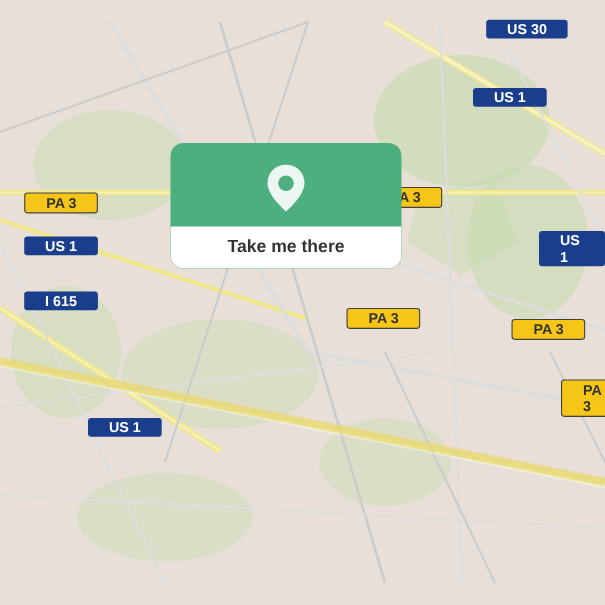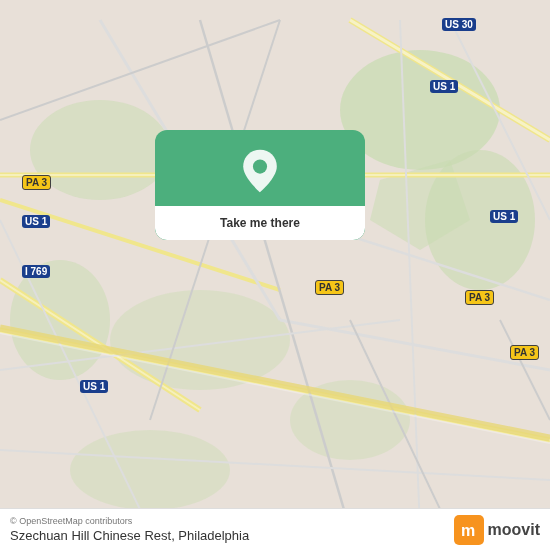--- a/index.html
+++ b/index.html
@@ -96,35 +96,35 @@
       width: 46px;
       height: 46px;
       position: relative;
     }
 
     #popup-button {
       width: 100%;
       background: white;
       border: none;
       padding: 10px 0;
-      font-size: 12px;
+      font-size: 16px;
       font-weight: 600;
       color: #333;
       cursor: pointer;
       text-align: center;
       border-radius: 0 0 12px 12px;
     }
 
     
     .road-badge {
       position: absolute;
       border-radius: 3px;
-      font-size: 10px;
+      font-size: 13px;
       font-weight: bold;
-      padding: 1px 3px;
+      padding: 1px 19px;
       z-index: 5;
     }
 
     .badge-blue {
       background: #1a3e8c;
       color: white;
     }
 
     .badge-yellow {
       background: #f5c518;
@@ -183,44 +183,30 @@
     <line x1="0" y1="313" x2="550" y2="423" stroke="white" stroke-width="2" opacity="0.3"></line>
   </svg>
 
   <div id="badge-us30" class="road-badge badge-blue" style="top:18px; left:442px;">US 30</div>
   <div id="badge-us1-top" class="road-badge badge-blue" style="top:80px; left:430px;">US 1</div>
   <div id="badge-us1-mid" class="road-badge badge-blue" style="top:210px; left:490px;">US 1</div>
   <div id="badge-pa3-top" class="road-badge badge-yellow" style="top:170px; left:335px;">PA 3</div>
   <div id="badge-pa3-mid" class="road-badge badge-yellow" style="top:280px; left:315px;">PA 3</div>
   <div id="badge-pa3-right" class="road-badge badge-yellow" style="top:290px; left:465px;">PA 3</div>
   <div id="badge-pa3-far" class="road-badge badge-yellow" style="top:345px; left:510px;">PA 3</div>
-  <div id="badge-i476" class="road-badge badge-blue" style="top:265px; left:22px;">I 769</div>
+  <div id="badge-i476" class="road-badge badge-blue" style="top:265px; left:22px;">I 615</div>
   <div id="badge-us1-left" class="road-badge badge-blue" style="top:215px; left:22px;">US 1</div>
   <div id="badge-us1-bottom" class="road-badge badge-blue" style="top:380px; left:80px;">US 1</div>
   <div id="badge-pa3-left" class="road-badge badge-yellow" style="top:175px; left:22px;">PA 3</div>
 
   <div id="popup-box">
     <div id="popup-icon-area">
 
       <svg id="location-pin" width="46" height="52" viewBox="0 0 46 52" xmlns="http://www.w3.org/2000/svg">
         <path d="M23 2 C12 2 4 10 4 21 C4 34 23 50 23 50 C23 50 42 34 42 21 C42 10 34 2 23 2 Z" fill="white" opacity="0.9"></path>
         <circle cx="23" cy="21" r="8" fill="#4caf7d"></circle>
       </svg>
     </div>
     <button id="popup-button">Take me there</button>
   </div>
 
-  <div id="bottom-bar">
-    <div id="location-label">
-      <span id="attribution-text" style="font-size:9px; color:#777; display:block;">© OpenStreetMap contributors</span>
-      <span id="location-name" style="font-size:13px; color:#333; font-weight:500;">Szechuan Hill Chinese Rest, Philadelphia</span>
-    </div>
-    <div id="moovit-logo">
-      <div id="moovit-logo-icon" style="width:30px;height:30px;background:#f7931e;border-radius:5px;display:flex;align-items:center;justify-content:center;">
-        <svg width="20" height="20" viewBox="0 0 20 20" xmlns="http://www.w3.org/2000/svg">
-          <text x="2" y="16" font-size="16" font-weight="bold" fill="white" font-family="Arial">m</text>
-        </svg>
-      </div>
-      <span id="moovit-text" style="font-size:16px;font-weight:bold;color:#444;">moovit</span>
-    </div>
-  </div>
 
 </div>
 
 </body></html>

